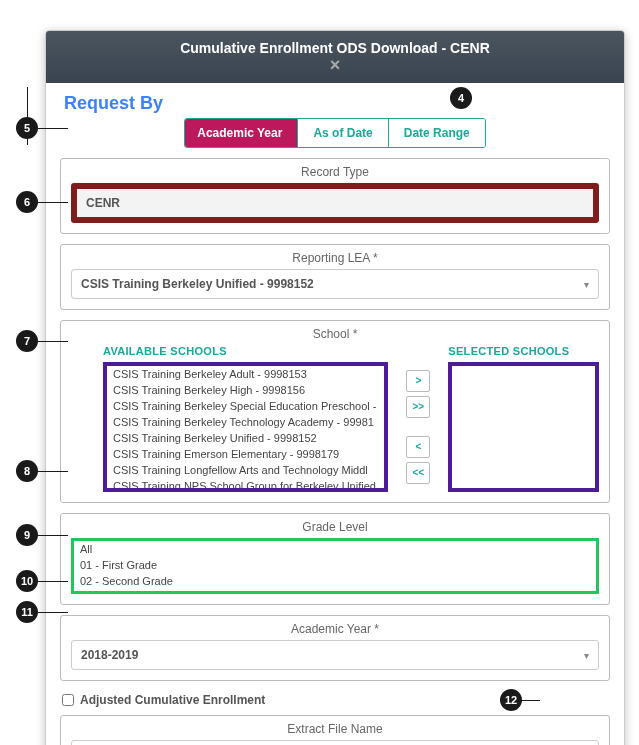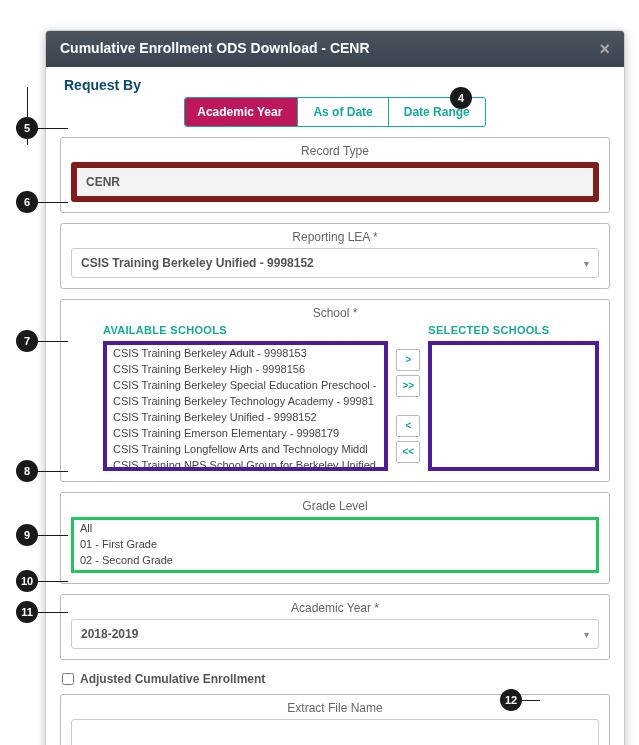--- a/index.html
+++ b/index.html
@@ -2,44 +2,44 @@
 <html><head>
 <meta charset="utf-8">
 <style>
   * { box-sizing: border-box; margin: 0; padding: 0; }
   body { font-family: Arial, sans-serif; font-size: 13px; color: #333; background: #fff; }
   
   .container { width: 639px; height: 745px; position: relative; padding: 30px 0 0 45px; }
   
   .window { width: 580px; border: 1px solid #ccc; border-radius: 4px; box-shadow: 0 2px 10px rgba(0,0,0,0.25); overflow: hidden; display: flex; flex-direction: column; }
   
-  .titlebar { background: linear-gradient(to bottom, #4a5560, #3a4450); color: #fff; padding: 9px 14px; font-weight: bold; font-size: 14px; display: flex; justify-content: space-between; align-items: flex-start; }
+  .titlebar { background: linear-gradient(to bottom, #4a5560, #3a4450); color: #fff; padding: 9px 14px; font-weight: bold; font-size: 14px; display: flex; justify-content: space-between; align-items: center; flex-direction: column; }
   .titlebar .close { color: #aaa; font-size: 18px; cursor: pointer; line-height: 1; }
   
   .content { background: #fff; padding: 10px 14px 14px 14px; flex: 1; }
   
-  .section-heading { font-weight: bold; color: #0c4a6e; margin: 0 0 8px 4px; font-size: 14px; }
+  .section-heading { font-weight: bold; color: #3b82f6; margin: 0 0 8px 4px; font-size: 18px; }
   
   .toggle-row { text-align: center; margin-bottom: 10px; margin-top: -4px; }
   .toggle-group { display: inline-flex; border: 1px solid #18a999; border-radius: 3px; overflow: hidden; }
   .toggle-btn { padding: 7px 15px; font-size: 12px; font-weight: bold; background: #fff; color: #18a999; border: none; border-right: 1px solid #18a999; cursor: pointer; }
   .toggle-btn:last-child { border-right: none; }
   .toggle-btn.active { background: #be185d; color: #fff; padding-left: 12px; }
   
   .panel { border: 1px solid #bbb; border-radius: 3px; padding: 6px 10px 10px 10px; margin-bottom: 10px; }
   .panel .label { font-size: 12px; color: #666; margin-bottom: 4px; text-align: center; }
   .panel.rel { position: relative; }
   
   .readonly-box { background: #f3f3f3; border: 6px solid #7f1d1d; border-radius: 3px; padding: 7px 9px; font-size: 12px; font-weight: bold; color: #555; }
   
   .select-box { width: 100%; border: 1px solid #ccc; border-radius: 3px; padding: 7px 9px; font-size: 12px; font-weight: bold; color: #555; background: #fff; appearance: none; position: relative; }
   .select-wrap { position: relative; }
   .select-wrap::after { content: "▾"; position: absolute; right: 10px; top: 50%; transform: translateY(-50%); color: #888; font-size: 10px; pointer-events: none; }
   
-  .dual-list { display: flex; gap: 8px; padding-left: 32px; }
+  .dual-list { display: flex; gap: 18px; padding-left: 32px; }
   .dual-col { flex: 1; }
   .dual-col h4 { color: #18a999; font-size: 11px; font-weight: bold; margin-bottom: 5px; letter-spacing: 0.3px; }
   .listbox { border: 4px solid #4c1d95; height: 130px; overflow-y: scroll; font-size: 11px; }
   .listbox .item { padding: 2px 6px; color: #444; white-space: nowrap; overflow: hidden; text-overflow: ellipsis; cursor: pointer; }
   .arrow-col { display: flex; flex-direction: column; justify-content: center; gap: 4px; width: 24px; padding-top: 16px; }
   .arrow-btn { border: 1px solid #bbb; background: #fff; color: #18a999; font-size: 10px; height: 22px; cursor: pointer; border-radius: 2px; font-weight:bold; }
   .arrow-gap { height: 10px; }
   
   .grade-list { border: 3px solid #22c55e; height: 56px; overflow-y: scroll; font-size: 11px; }
   .grade-list .item { padding: 2px 6px; color: #444; cursor: pointer; }

